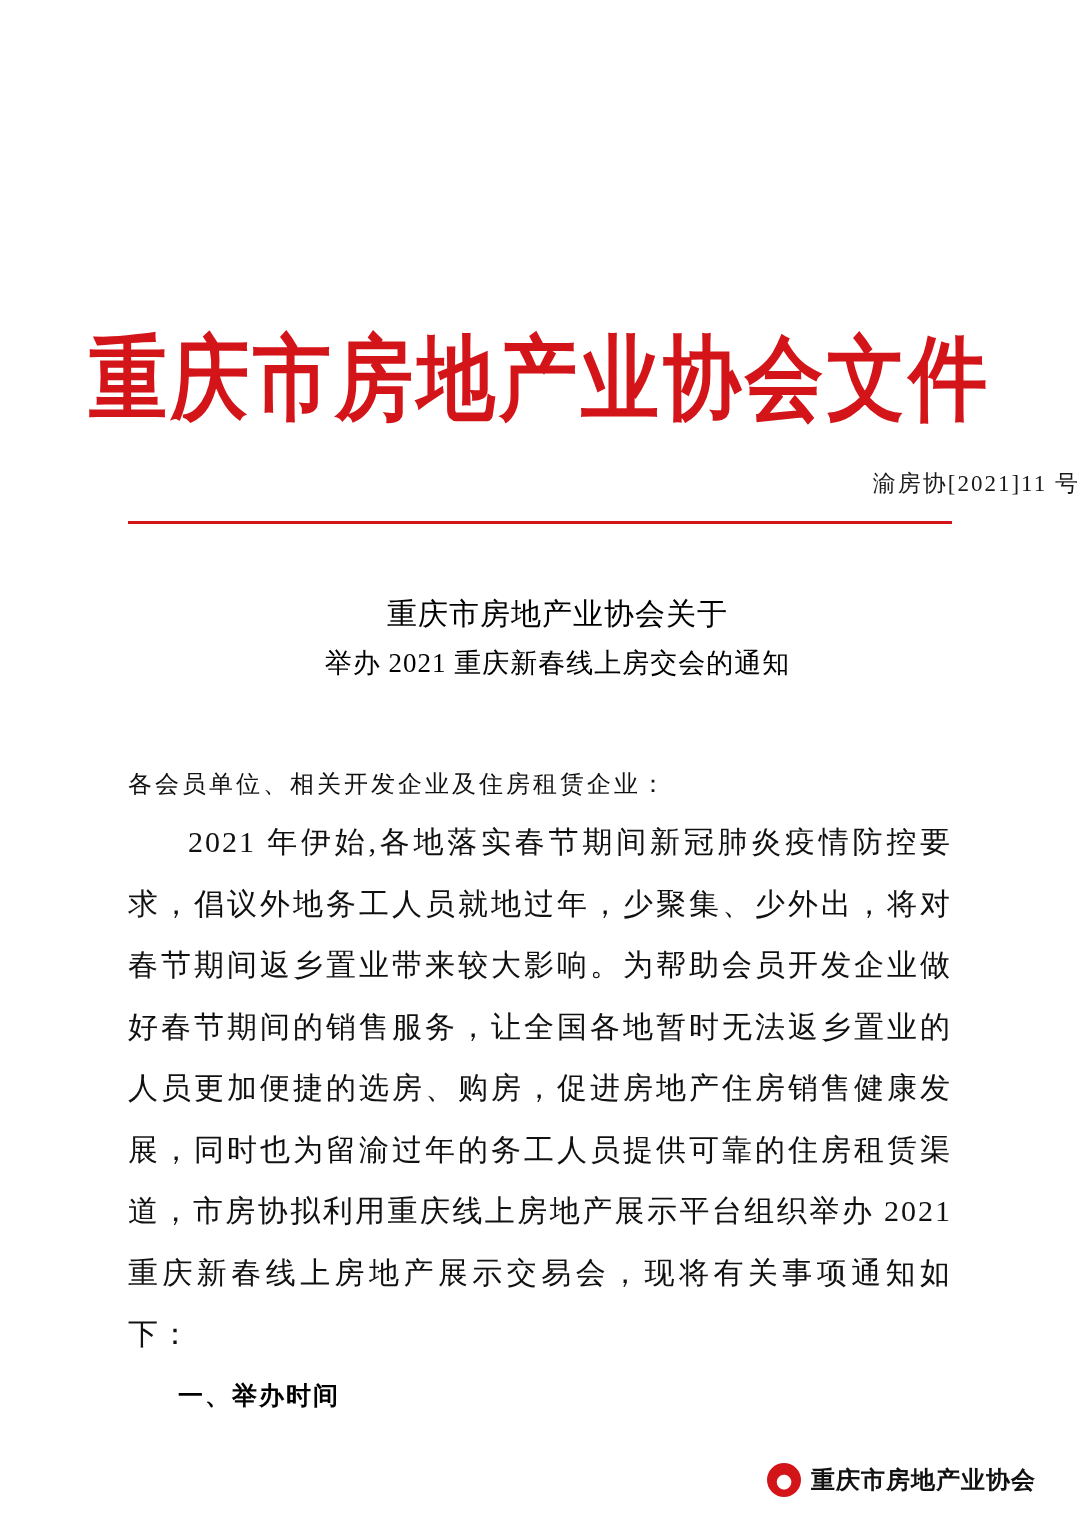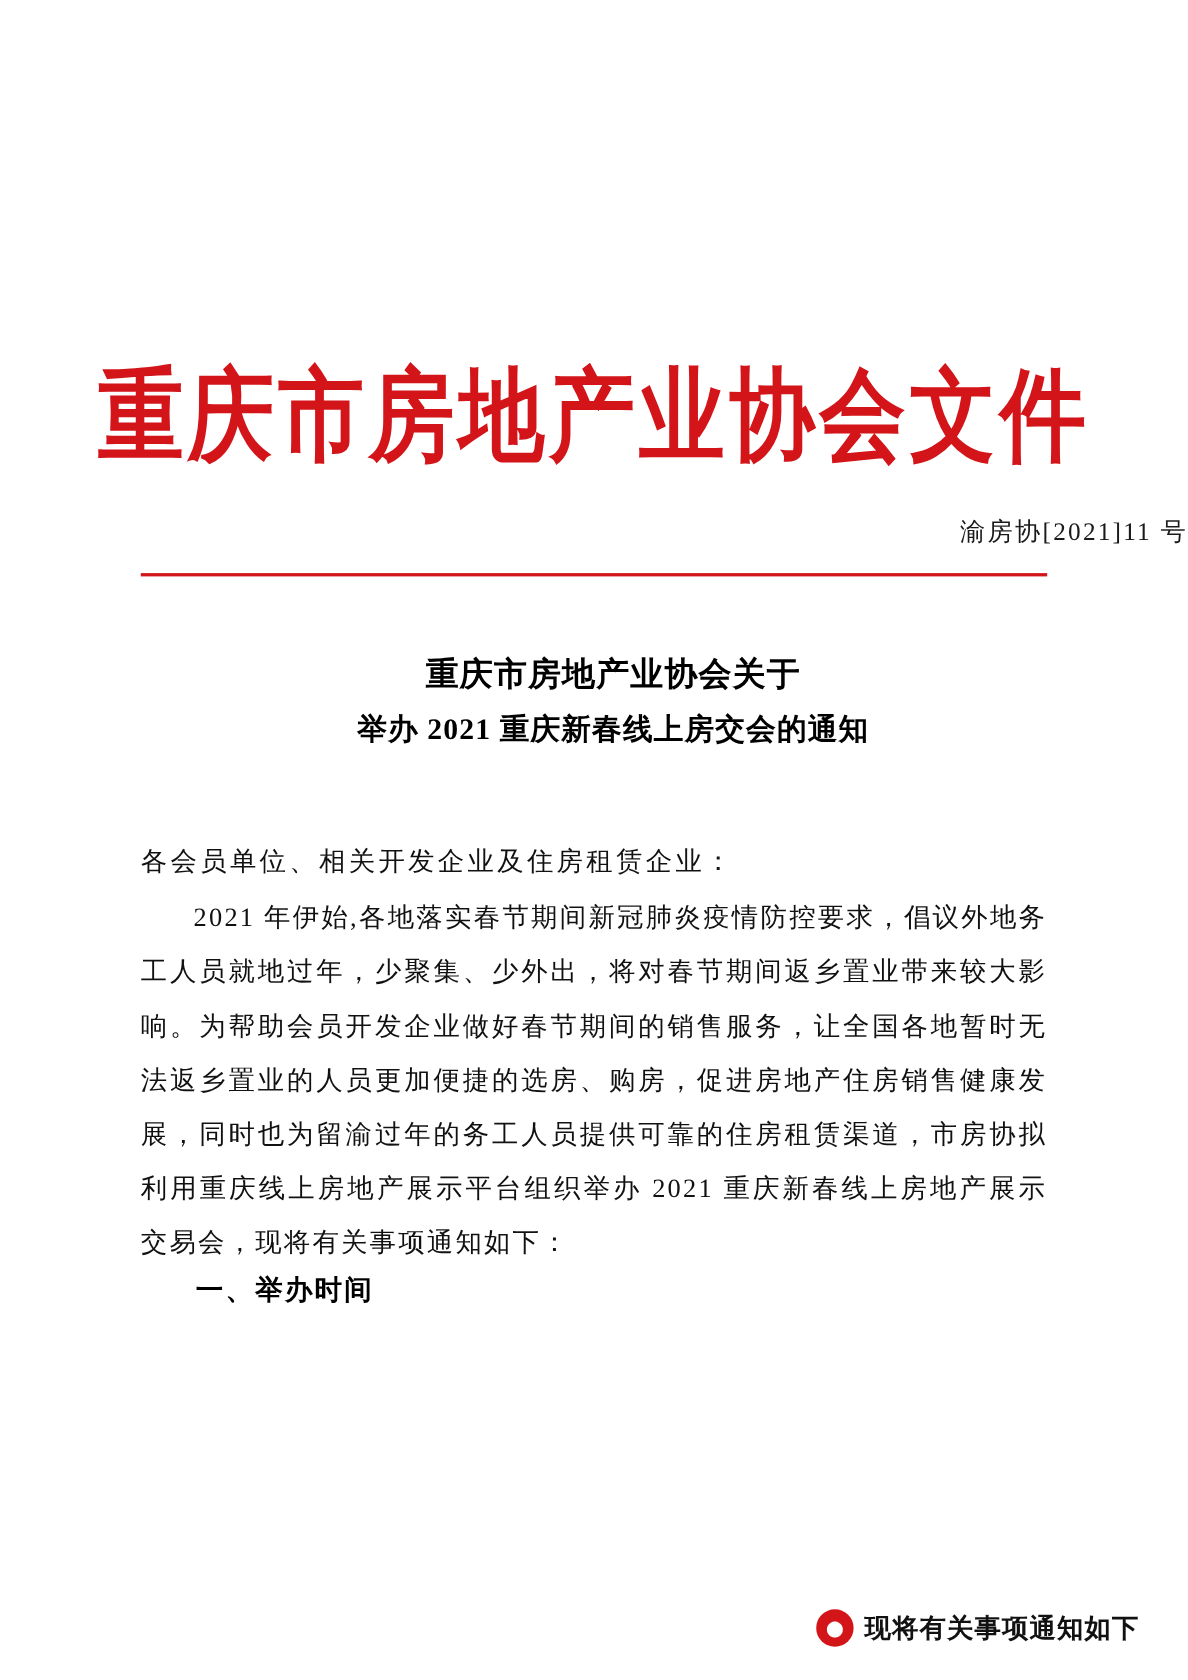--- a/index.html
+++ b/index.html
@@ -52,21 +52,21 @@
     margin: 22px auto 0 auto;
     width: 824px;
     height: 3px;
     background: #d3151a;
   }
 
   
   .doc-title {
     margin-top: 64px;
     text-align: center;
-    font-weight: bold;
+    font-weight: normal;
     font-size: 30px;
     line-height: 1.75;
     letter-spacing: 1px;
     color: #000000;
     margin-left: 35px;
   }
   .doc-title .line2 {
     font-size: 27px;
   }
 
@@ -75,33 +75,34 @@
     margin: 74px auto 0 auto;
     width: 824px;
   }
   .salutation {
     font-size: 24px;
     letter-spacing: 3px;
     line-height: 1.9;
     color: #111;
   }
   .para {
-    font-size: 24px;
+    font-size: 30px;
     letter-spacing: 2px;
     line-height: 2.05;
     text-align: justify;
     text-justify: inter-ideograph;
     text-indent: 2em;
     margin-top: 4px;
     color: #111;
   }
   .section-heading {
     font-size: 25px;
     font-weight: bold;
     letter-spacing: 2px;
+    margin-top: 14px;
     text-indent: 2em;
     color: #000;
   }
 
   
   .footer-account {
     position: absolute;
     right: 44px;
     bottom: 30px;
     display: flex;
@@ -150,16 +151,16 @@
   <div class="body-wrap">
     <div class="salutation">各会员单位、相关开发企业及住房租赁企业：</div>
 
     <div class="para">2021 年伊始,各地落实春节期间新冠肺炎疫情防控要求，倡议外地务工人员就地过年，少聚集、少外出，将对春节期间返乡置业带来较大影响。为帮助会员开发企业做好春节期间的销售服务，让全国各地暂时无法返乡置业的人员更加便捷的选房、购房，促进房地产住房销售健康发展，同时也为留渝过年的务工人员提供可靠的住房租赁渠道，市房协拟利用重庆线上房地产展示平台组织举办 2021 重庆新春线上房地产展示交易会，现将有关事项通知如下：</div>
 
     <div class="section-heading">一、举办时间</div>
   </div>
 
   <div class="footer-account">
     <span class="wechat-badge">●</span>
-    <span class="footer-account-name">现将有关事项通知如下</span>
+    <span class="footer-account-name">重庆市房地产业协会</span>
   </div>
 
 </div>
 
 </body></html>

